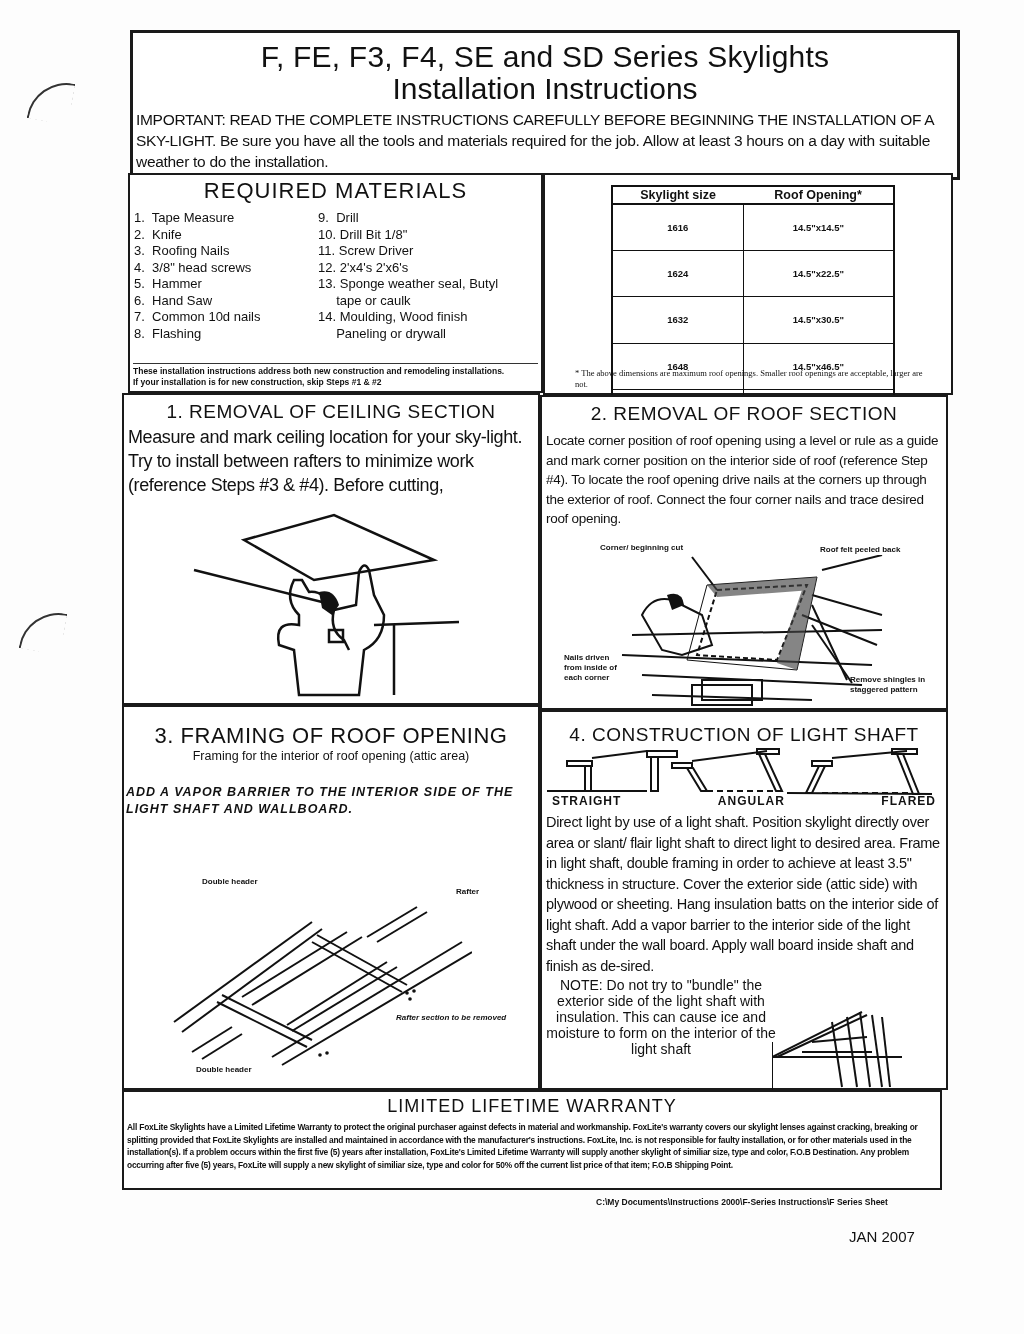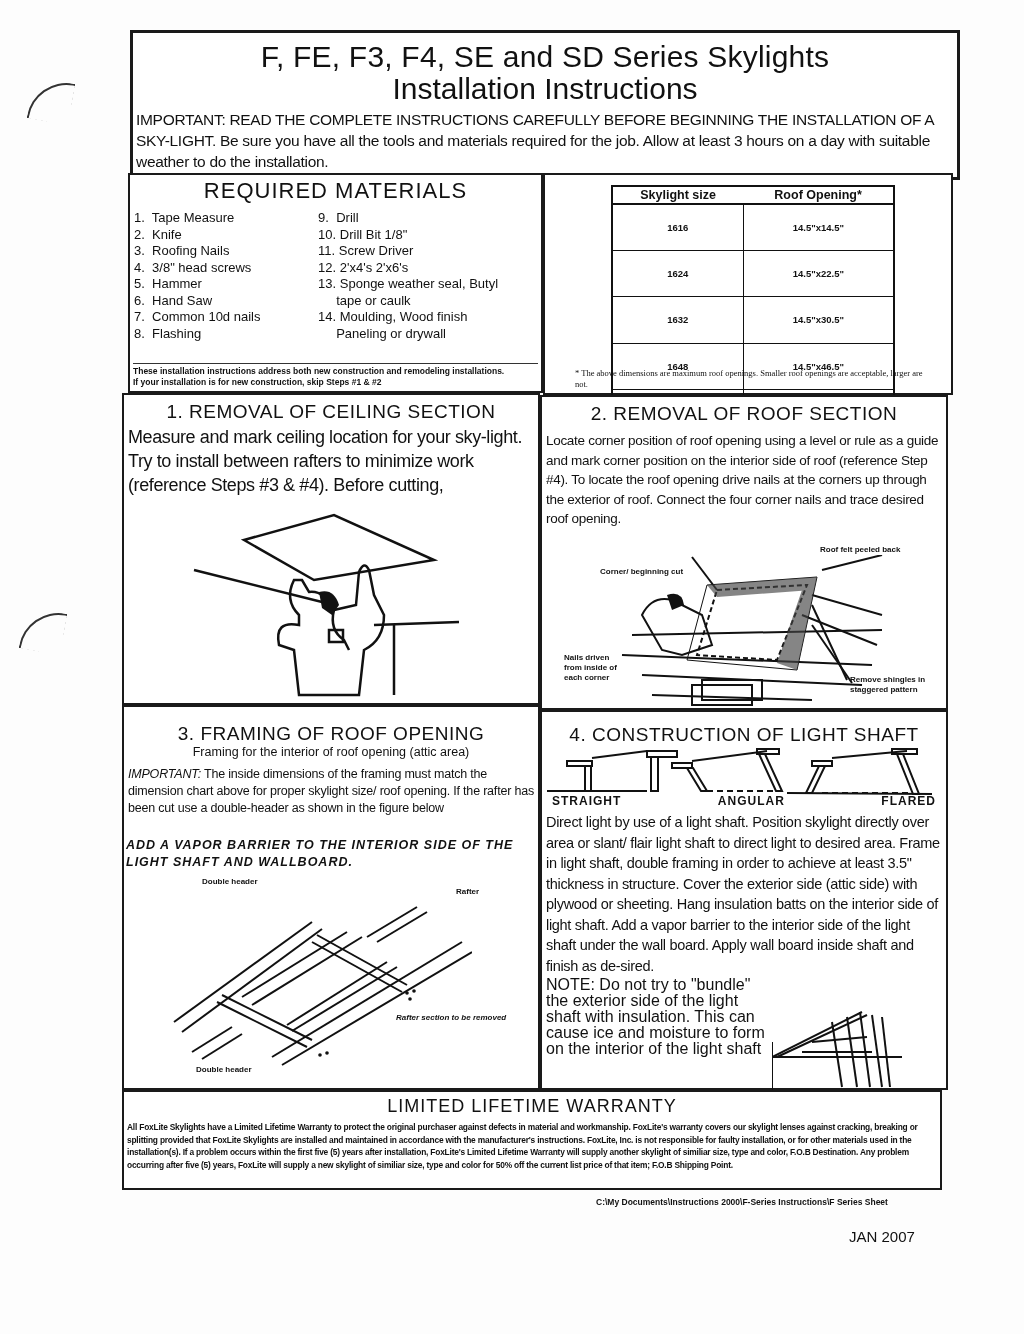--- a/index.html
+++ b/index.html
@@ -26,28 +26,28 @@
   .step { position:absolute; border:2px solid #1a1a1a; box-sizing:border-box; background:#fff; }
   .s1 { left:122px; top:393px; width:418px; height:312px; }
   .s2 { left:540px; top:395px; width:408px; height:315px; }
   .s3 { left:122px; top:705px; width:418px; height:385px; }
   .s4 { left:540px; top:710px; width:408px; height:380px; }
   .step h3 { margin:0; font-weight:normal; text-align:center; font-size:19px; letter-spacing:0.5px; }
   .s1 h3 { padding-top:6px; }
   .s1 p { margin:2px 4px; font-size:18px; line-height:24px; letter-spacing:-0.4px; }
   .s2 h3 { padding-top:6px; }
   .s2 p { margin:6px 4px; font-size:13.5px; line-height:19.5px; letter-spacing:-0.3px; }
-  .s3 h3 { padding-top:16px; font-size:19px; }
+  .s3 h3 { padding-top:16px; font-size:22px; }
   .s3 .sub { text-align:center; font-size:12.5px; line-height:15px; }
   .s3 p.imp { margin:6px 4px 0 4px; font-size:12.5px; line-height:17px; letter-spacing:-0.2px; }
   .s3 p.vapor { margin:20px 2px 0 2px; font-size:12.5px; font-style:italic; font-weight:bold; letter-spacing:1px; line-height:17px; }
   .s4 h3 { padding-top:12px; font-size:19px; }
   .shaft-labels { display:flex; justify-content:space-between; font-size:12px; font-weight:bold; letter-spacing:1px; margin-top:-2px; padding:0 10px; }
   .s4 p.main { margin:4px 4px 0 4px; font-size:14.5px; line-height:20.5px; letter-spacing:-0.3px; }
-  .s4 p.note { margin:1px 4px; font-size:16px; line-height:16px; width:230px; }
+  .s4 p.note { margin:1px 4px; font-size:14px; line-height:16px; width:230px;text-align:center; }
   .caption { position:absolute; font-size:8px; font-weight:bold; line-height:10px; }
   .warranty { left:122px; top:1090px; width:820px; height:100px; border-width:2px; }
   .warranty h3 { margin:0; font-weight:normal; text-align:center; font-size:18px; letter-spacing:1px; padding-top:4px; }
   .warranty p { margin:4px 3px; font-size:8.4px; line-height:12.5px; font-weight:bold; letter-spacing:-0.2px; }
   .path { position:absolute; left:596px; top:1197px; font-size:8.5px; font-weight:bold; }
   .date { position:absolute; left:849px; top:1228px; font-size:15px; }
   svg { position:absolute; }
 </style>
 </head>
 <body>
@@ -160,21 +160,21 @@
         <path d="M150,100 Q145,120 160,130 L165,140"></path>
         <rect x="145" y="120" width="14" height="12"></rect>
       </g>
       <path d="M135,82 Q150,78 155,95 L148,105 L138,98 Z" fill="#111"></path>
     </svg>
   </div>
 
   <div class="step s2">
     <h3>2. REMOVAL OF ROOF SECTION</h3>
     <p>Locate corner position of roof opening using a level or rule as a guide and mark corner position on the interior side of roof (reference Step #4).  To locate the roof opening drive nails at the corners up through the exterior of roof.  Connect the four corner nails and trace desired roof opening.</p>
-    <div class="caption" style="left:58px;top:146px;margin-top:24px;">Corner/ beginning cut</div>
+    <div class="caption" style="left:58px;top:146px;">Corner/ beginning cut</div>
     <div class="caption" style="left:278px;top:148px;">Roof felt peeled back</div>
     <div class="caption" style="left:22px;top:256px;width:65px;">Nails driven from inside of each corner</div>
     <div class="caption" style="left:308px;top:278px;width:95px;">Remove shingles in staggered pattern</div>
     <svg style="left:70px;top:158px;" width="280" height="155" viewBox="0 0 280 155">
       <g fill="none" stroke="#111" stroke-width="2">
         <line x1="80" y1="2" x2="105" y2="35"></line>
         <line x1="270" y1="0" x2="210" y2="15"></line>
         <polygon points="105,35 195,30 165,105 85,100" stroke-dasharray="5,3"></polygon>
         <path d="M95,30 L205,22 L185,115 L75,105 Z" stroke-width="1"></path>
         <line x1="20" y1="80" x2="270" y2="75"></line>
@@ -193,21 +193,20 @@
         <path d="M95,30 L205,22 L200,35 L105,42 Z"></path>
         <path d="M190,35 L205,22 L185,115 L165,108 Z"></path>
       </g>
       <path d="M55,40 Q70,35 72,50 L60,55 Z" fill="#111"></path>
     </svg>
   </div>
 
   <div class="step s3">
     <h3>3. FRAMING OF ROOF OPENING</h3>
     <div class="sub">Framing for the interior of roof opening (attic area)</div>
-    <p class="imp"><i>IMPORTANT:</i><span> The inside dimensions of the framing must match the dimension chart above for proper skylight size/ roof opening.  If the rafter has been cut use a double-header as shown in the figure below</span></p>
     <p class="vapor">ADD A  VAPOR BARRIER TO THE INTERIOR SIDE OF THE LIGHT SHAFT  AND WALLBOARD.</p>
     <div class="caption" style="left:78px;top:170px;">Double header</div>
     <div class="caption" style="left:332px;top:180px;">Rafter</div>
     <div class="caption" style="left:272px;top:306px;font-style:italic;">Rafter section to be removed</div>
     <div class="caption" style="left:72px;top:358px;">Double header</div>
     <svg style="left:48px;top:190px;" width="300" height="170" viewBox="0 0 300 170">
       <g fill="none" stroke="#111" stroke-width="2">
         <line x1="2" y1="125" x2="140" y2="25"></line>
         <line x1="10" y1="135" x2="150" y2="32"></line>
         <line x1="100" y1="160" x2="290" y2="45"></line>

